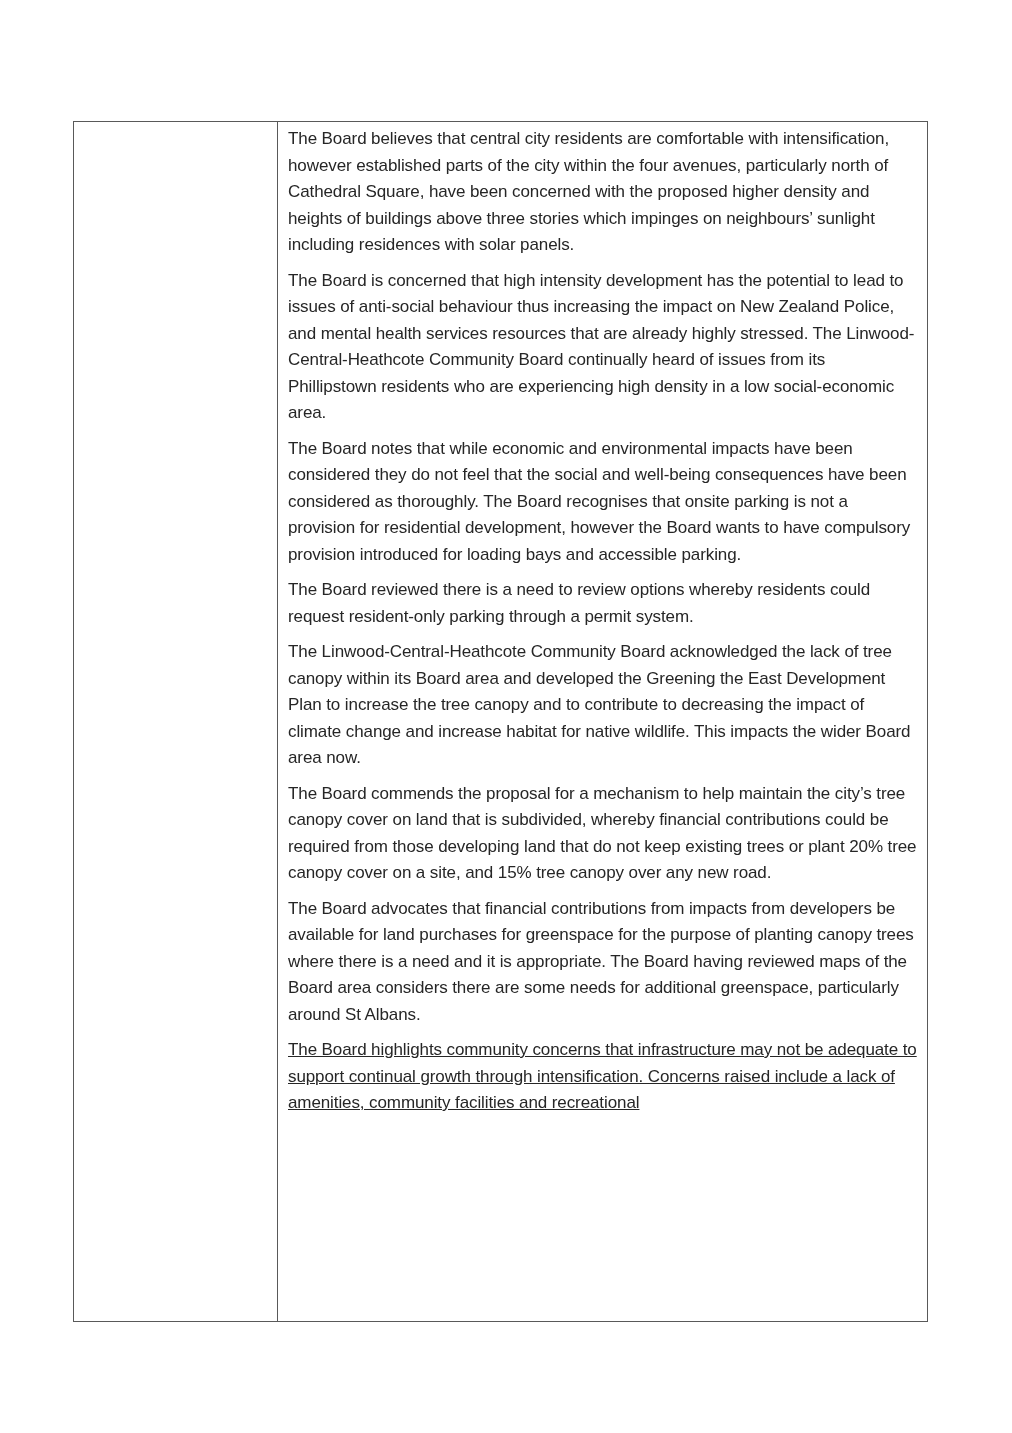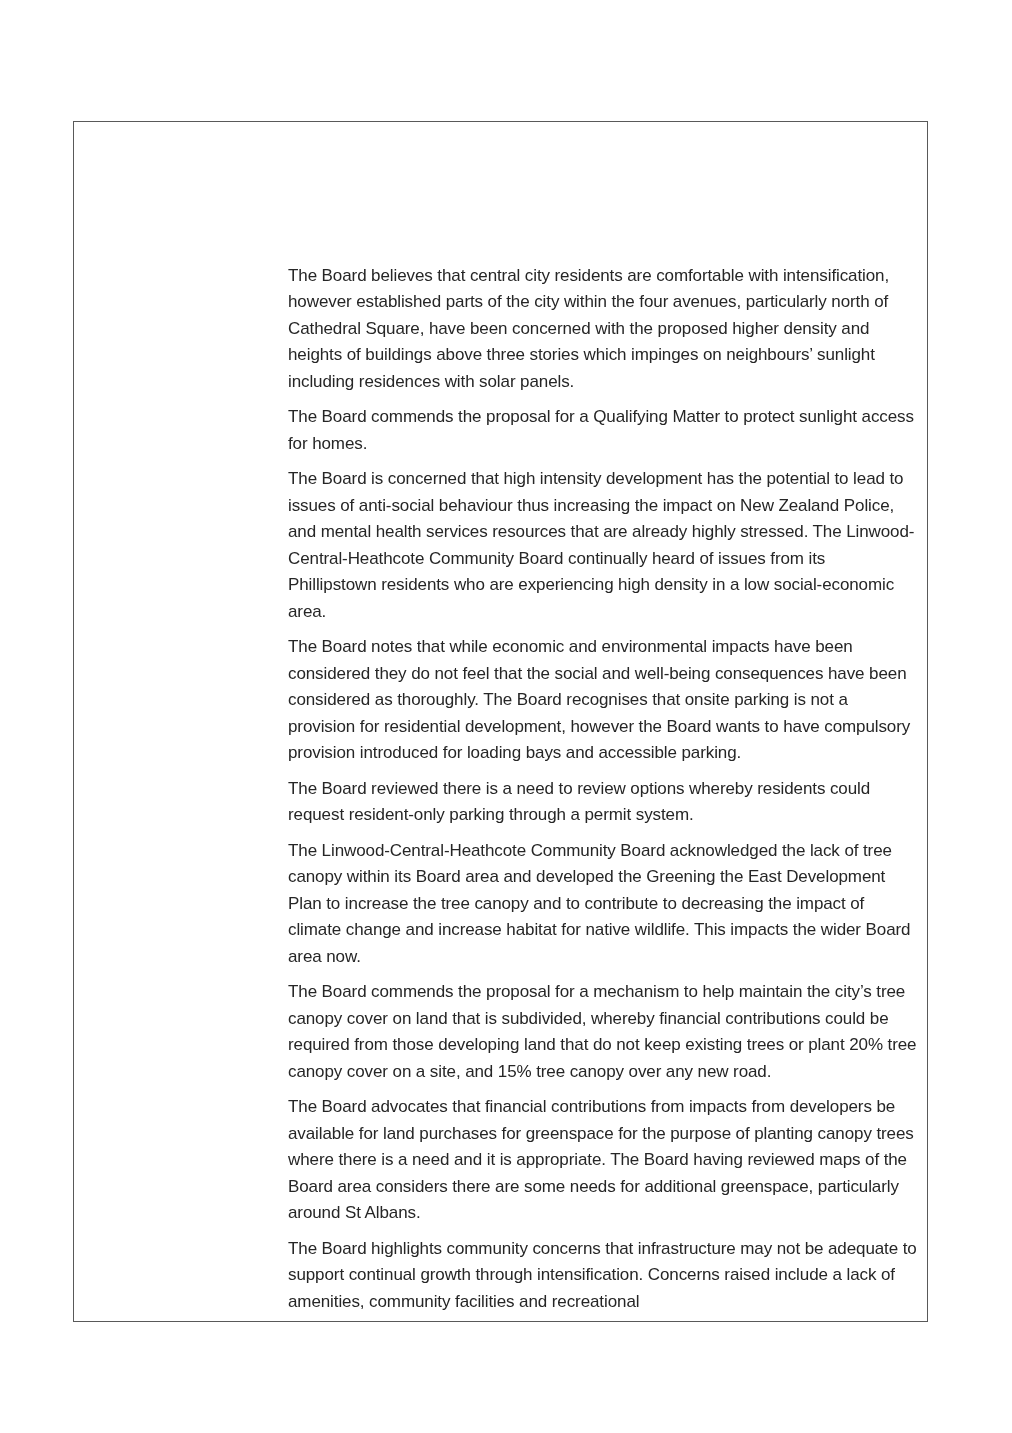--- a/index.html
+++ b/index.html
@@ -18,21 +18,20 @@
   .doc-table {
     position: absolute;
     left: 73px;
     top: 121px;
     width: 855px;
     height: 1201px;
     box-sizing: border-box;
     border: 1.5px solid #595959;
     display: flex;
     overflow: hidden;
-    align-items: flex-end;
   }
   .cell {
     box-sizing: border-box;
   }
   .left-cell {
     width: 204px;
     flex: 0 0 204px;
     border-right: 1.5px solid #595959;
   }
   .right-cell {
@@ -42,31 +41,31 @@
     font-size: 17px;
     line-height: 26.5px;
     letter-spacing: -0.1px;
     overflow: hidden;
   }
   .right-cell p {
     margin: 0 0 9px 0;
   }
   .right-cell p:last-child {
     margin-bottom: 0;
+    text-decoration: underline;
   }
 </style>
 </head>
 <body>
 
 <div class="page">
   <div class="doc-table">
     <div class="cell left-cell"></div>
     <div class="cell right-cell">
       <p>The Board believes that central city residents are comfortable with intensification, however established parts of the city within the four avenues, particularly north of Cathedral Square, have been concerned with the proposed higher density and heights of buildings above three stories which impinges on neighbours’ sunlight including residences with solar panels.</p>
-      <p>The Board commends the proposal for a Qualifying Matter to protect sunlight access for homes.</p>
       <p>The Board is concerned that high intensity development has the potential to lead to issues of anti-social behaviour thus increasing the impact on New Zealand Police, and mental health services resources that are already highly stressed. The Linwood-Central-Heathcote Community Board continually heard of issues from its Phillipstown residents who are experiencing high density in a low social-economic area.</p>
       <p>The Board notes that while economic and environmental impacts have been considered they do not feel that the social and well-being consequences have been considered as thoroughly. The Board recognises that onsite parking is not a provision for residential development, however the Board wants to have compulsory provision introduced for loading bays and accessible parking.</p>
       <p>The Board reviewed there is a need to review options whereby residents could request resident-only parking through a permit system.</p>
       <p>The Linwood-Central-Heathcote Community Board acknowledged the lack of tree canopy within its Board area and developed the Greening the East Development Plan to increase the tree canopy and to contribute to decreasing the impact of climate change and increase habitat for native wildlife. This impacts the wider Board area now.</p>
       <p>The Board commends the proposal for a mechanism to help maintain the city’s tree canopy cover on land that is subdivided, whereby financial contributions could be required from those developing land that do not keep existing trees or plant 20% tree canopy cover on a site, and 15% tree canopy over any new road.</p>
       <p>The Board advocates that financial contributions from impacts from developers be available for land purchases for greenspace for the purpose of planting canopy trees where there is a need and it is appropriate. The Board having reviewed maps of the Board area considers there are some needs for additional greenspace, particularly around St Albans.</p>
       <p>The Board highlights community concerns that infrastructure may not be adequate to support continual growth through intensification. Concerns raised include a lack of amenities, community facilities and recreational</p>
     </div>
   </div>
 </div>

